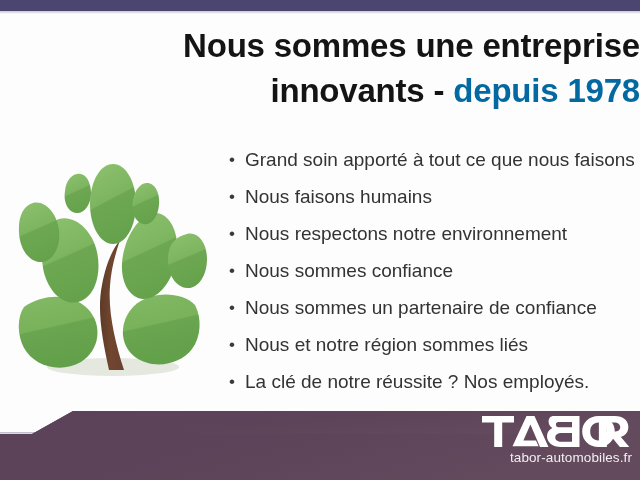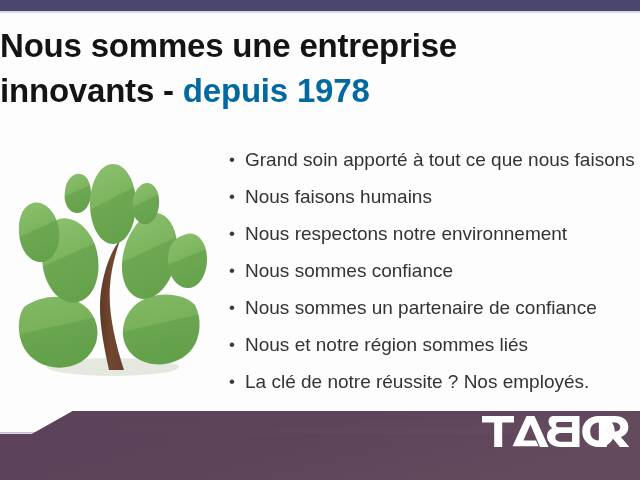--- a/index.html
+++ b/index.html
@@ -28,21 +28,21 @@
     left: 0; top: 11px;
     width: 640px; height: 3px;
     background: linear-gradient(to bottom, rgba(75,70,112,0.30), rgba(75,70,112,0.0));
   }
 
   
   .headline {
     position: absolute;
     left: 0; top: 24px;
     width: 640px;
-    text-align: left;
+    text-align: right;
     font-size: 33px;
     font-weight: bold;
     line-height: 1.36;
     color: #141414;
     letter-spacing: -0.2px;
   }
   .headline .accent {
     color: #0369a1;
   }
   .headline .line2-gap {
@@ -266,15 +266,16 @@
                    C 107 31 100.2 24.4 100.2 15.5 C 100.2 6.6 107 0 116.5 0 Z
                    M 116.5 6.6 C 111.6 6.6 108.2 10.2 108.2 15.5 C 108.2 20.8 111.6 24.4 116.5 24.4
                    C 121.4 24.4 124.8 20.8 124.8 15.5 C 124.8 10.2 121.4 6.6 116.5 6.6 Z"></path>
 
           <path d="M 136 0 L 152 0 C 160.2 0 165.5 4.3 165.5 11 C 165.5 15.9 162.7 19.5 158 21
                    L 166.5 31 L 157 31 L 149.6 22 L 144 22 L 144 31 L 136 31 Z
                    M 144 6.4 L 144 15.8 L 151.3 15.8 C 155.1 15.8 157.4 14 157.4 11.1 C 157.4 8.2 155.1 6.4 151.3 6.4 Z" transform="translate(-19,0) scale(0.999)"></path>
         </g>
       </svg>
     </div>
+    <div class="logo-url">tabor-automobiles.fr</div>
   </div>
 
 </div>
 
 </body></html>

